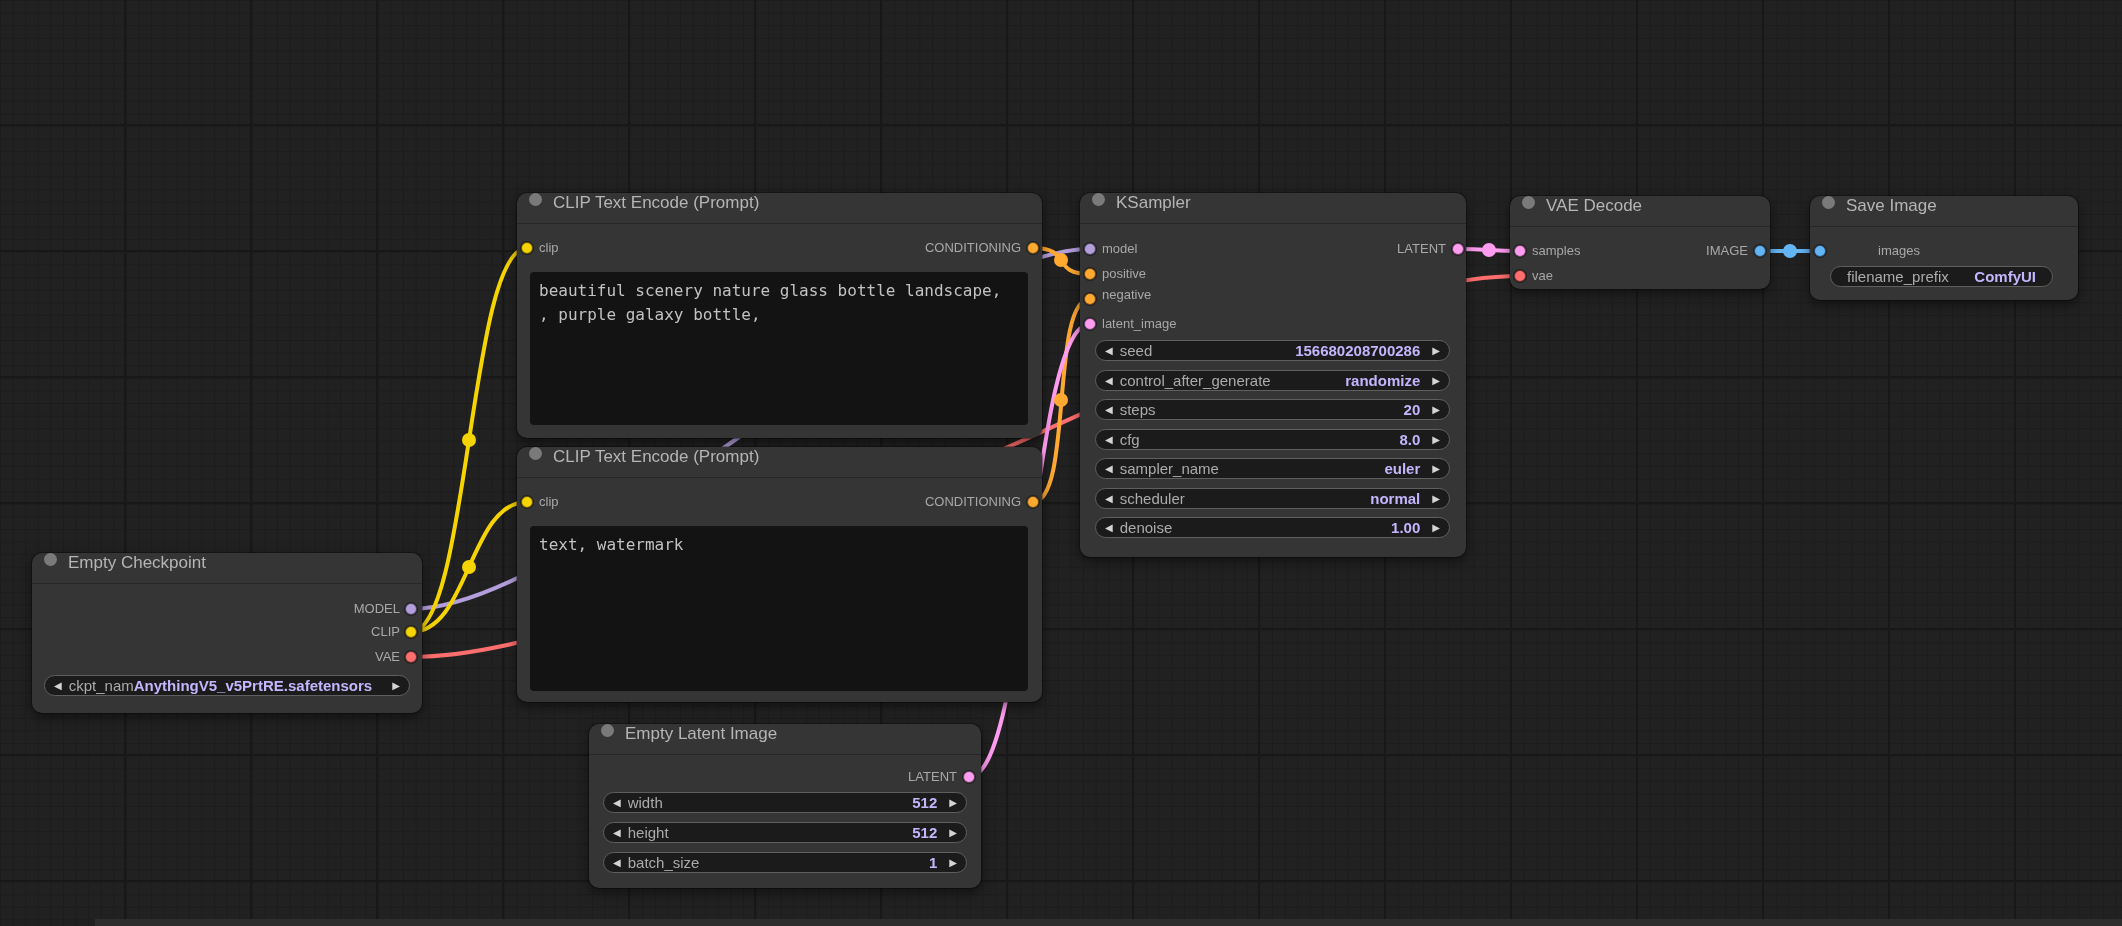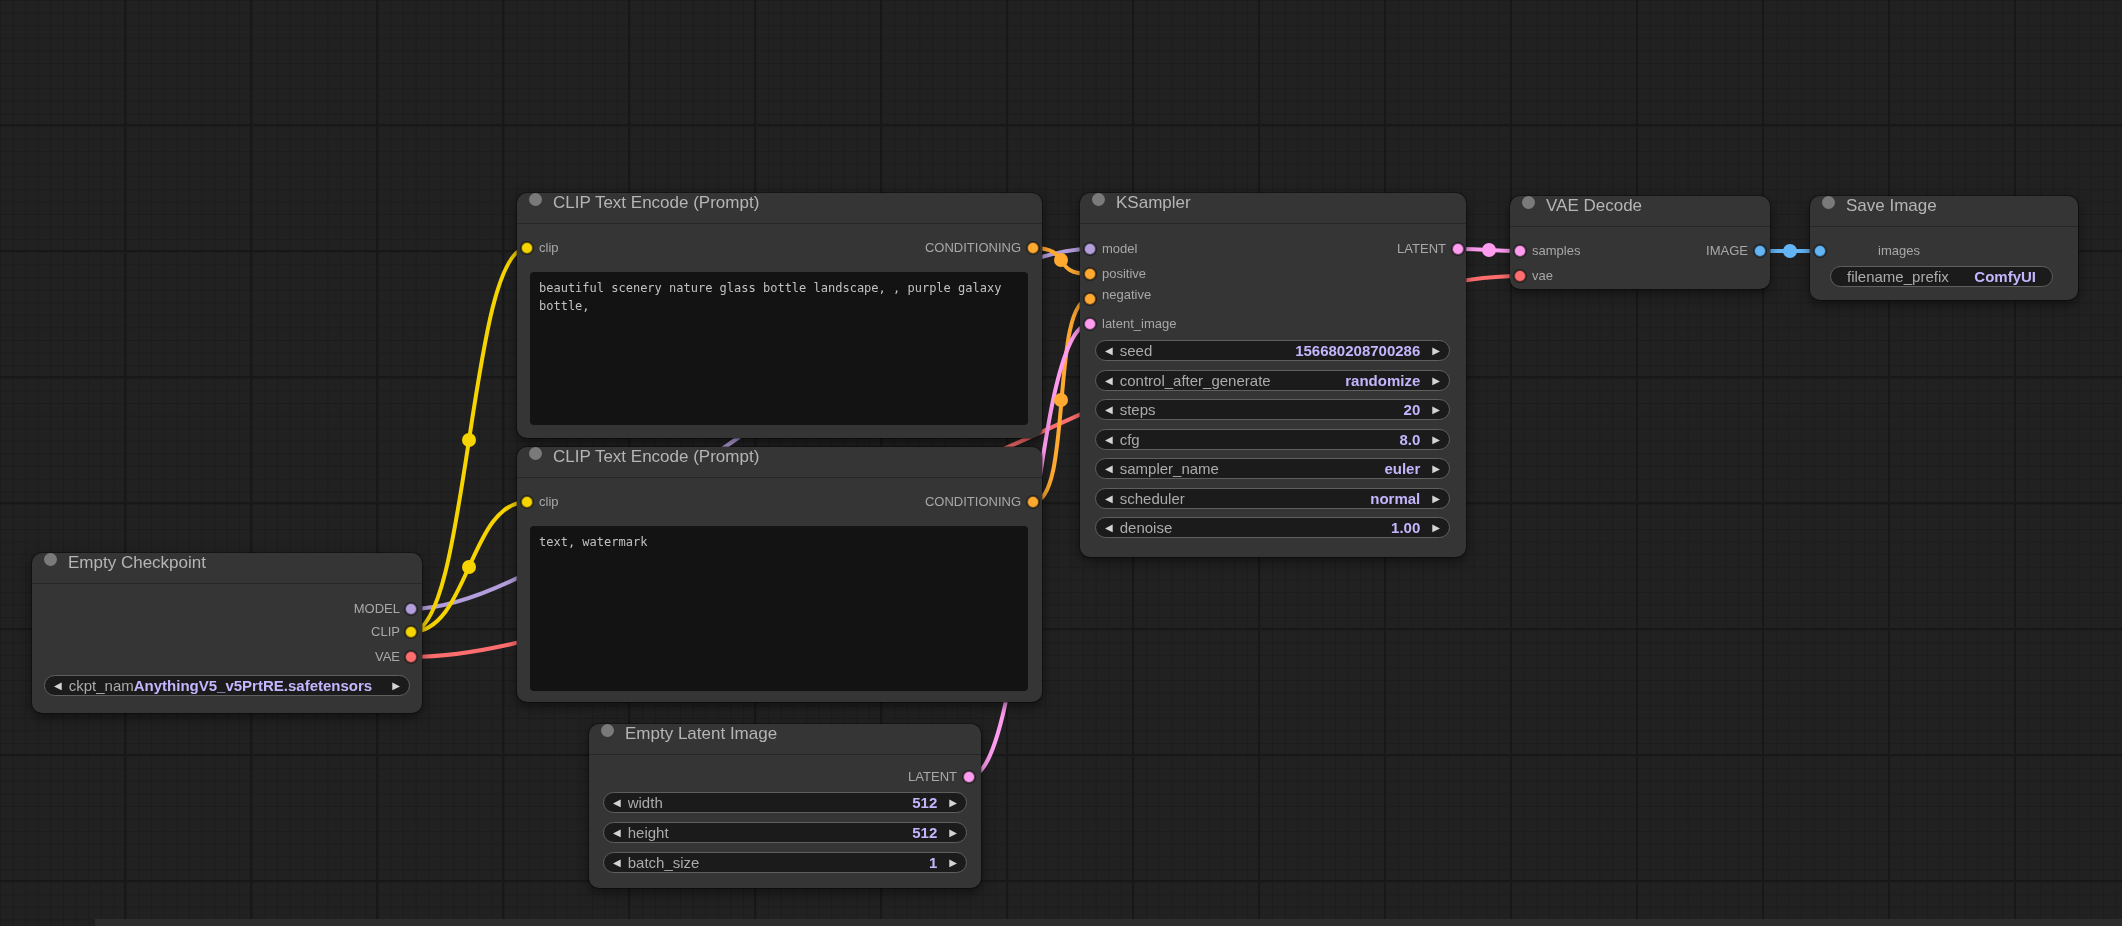--- a/index.html
+++ b/index.html
@@ -34,21 +34,21 @@
     border:1px solid #5f5f5f;border-radius:11px;display:flex;align-items:center;
     padding:0 9px;font-size:15px;color:#ababab;
   }
   .widget .arrow{font-size:10px;color:#d4d4d4;line-height:1;flex:none;}
   .widget .wlabel{margin-left:7px;white-space:nowrap;overflow:hidden;}
   .widget .wvalue{font-weight:600;color:#c4b5fd;white-space:nowrap;}
   .widget .spacer{flex:1;}
   .widget .wvalue.right{margin-right:12px;}
   .textbox{
     position:absolute;background:#131313;border-radius:4px;box-sizing:border-box;
-    padding:7px 9px;font-family:"DejaVu Sans Mono",monospace;font-size:12px;
+    padding:7px 9px;font-family:"DejaVu Sans Mono",monospace;font-size:16px;
     line-height:1.5;color:#c2c2c2;white-space:pre-wrap;word-break:break-word;overflow:hidden;
   }
   .hscrollbar{position:absolute;left:95px;top:919px;width:2027px;height:7px;background:#2d2d2d;z-index:4;}
 </style>
 </head>
 <body>
 
 <svg id="wires" width="2122" height="926">
   <path d="M 411 609 C 581 609, 920 249, 1090 249" stroke-width="4" fill="none" stroke="#B39DDB"></path>
   <path d="M 411 632 C 469 632, 469 248, 527 248" stroke-width="4" fill="none" stroke="#F5D400"></path>

